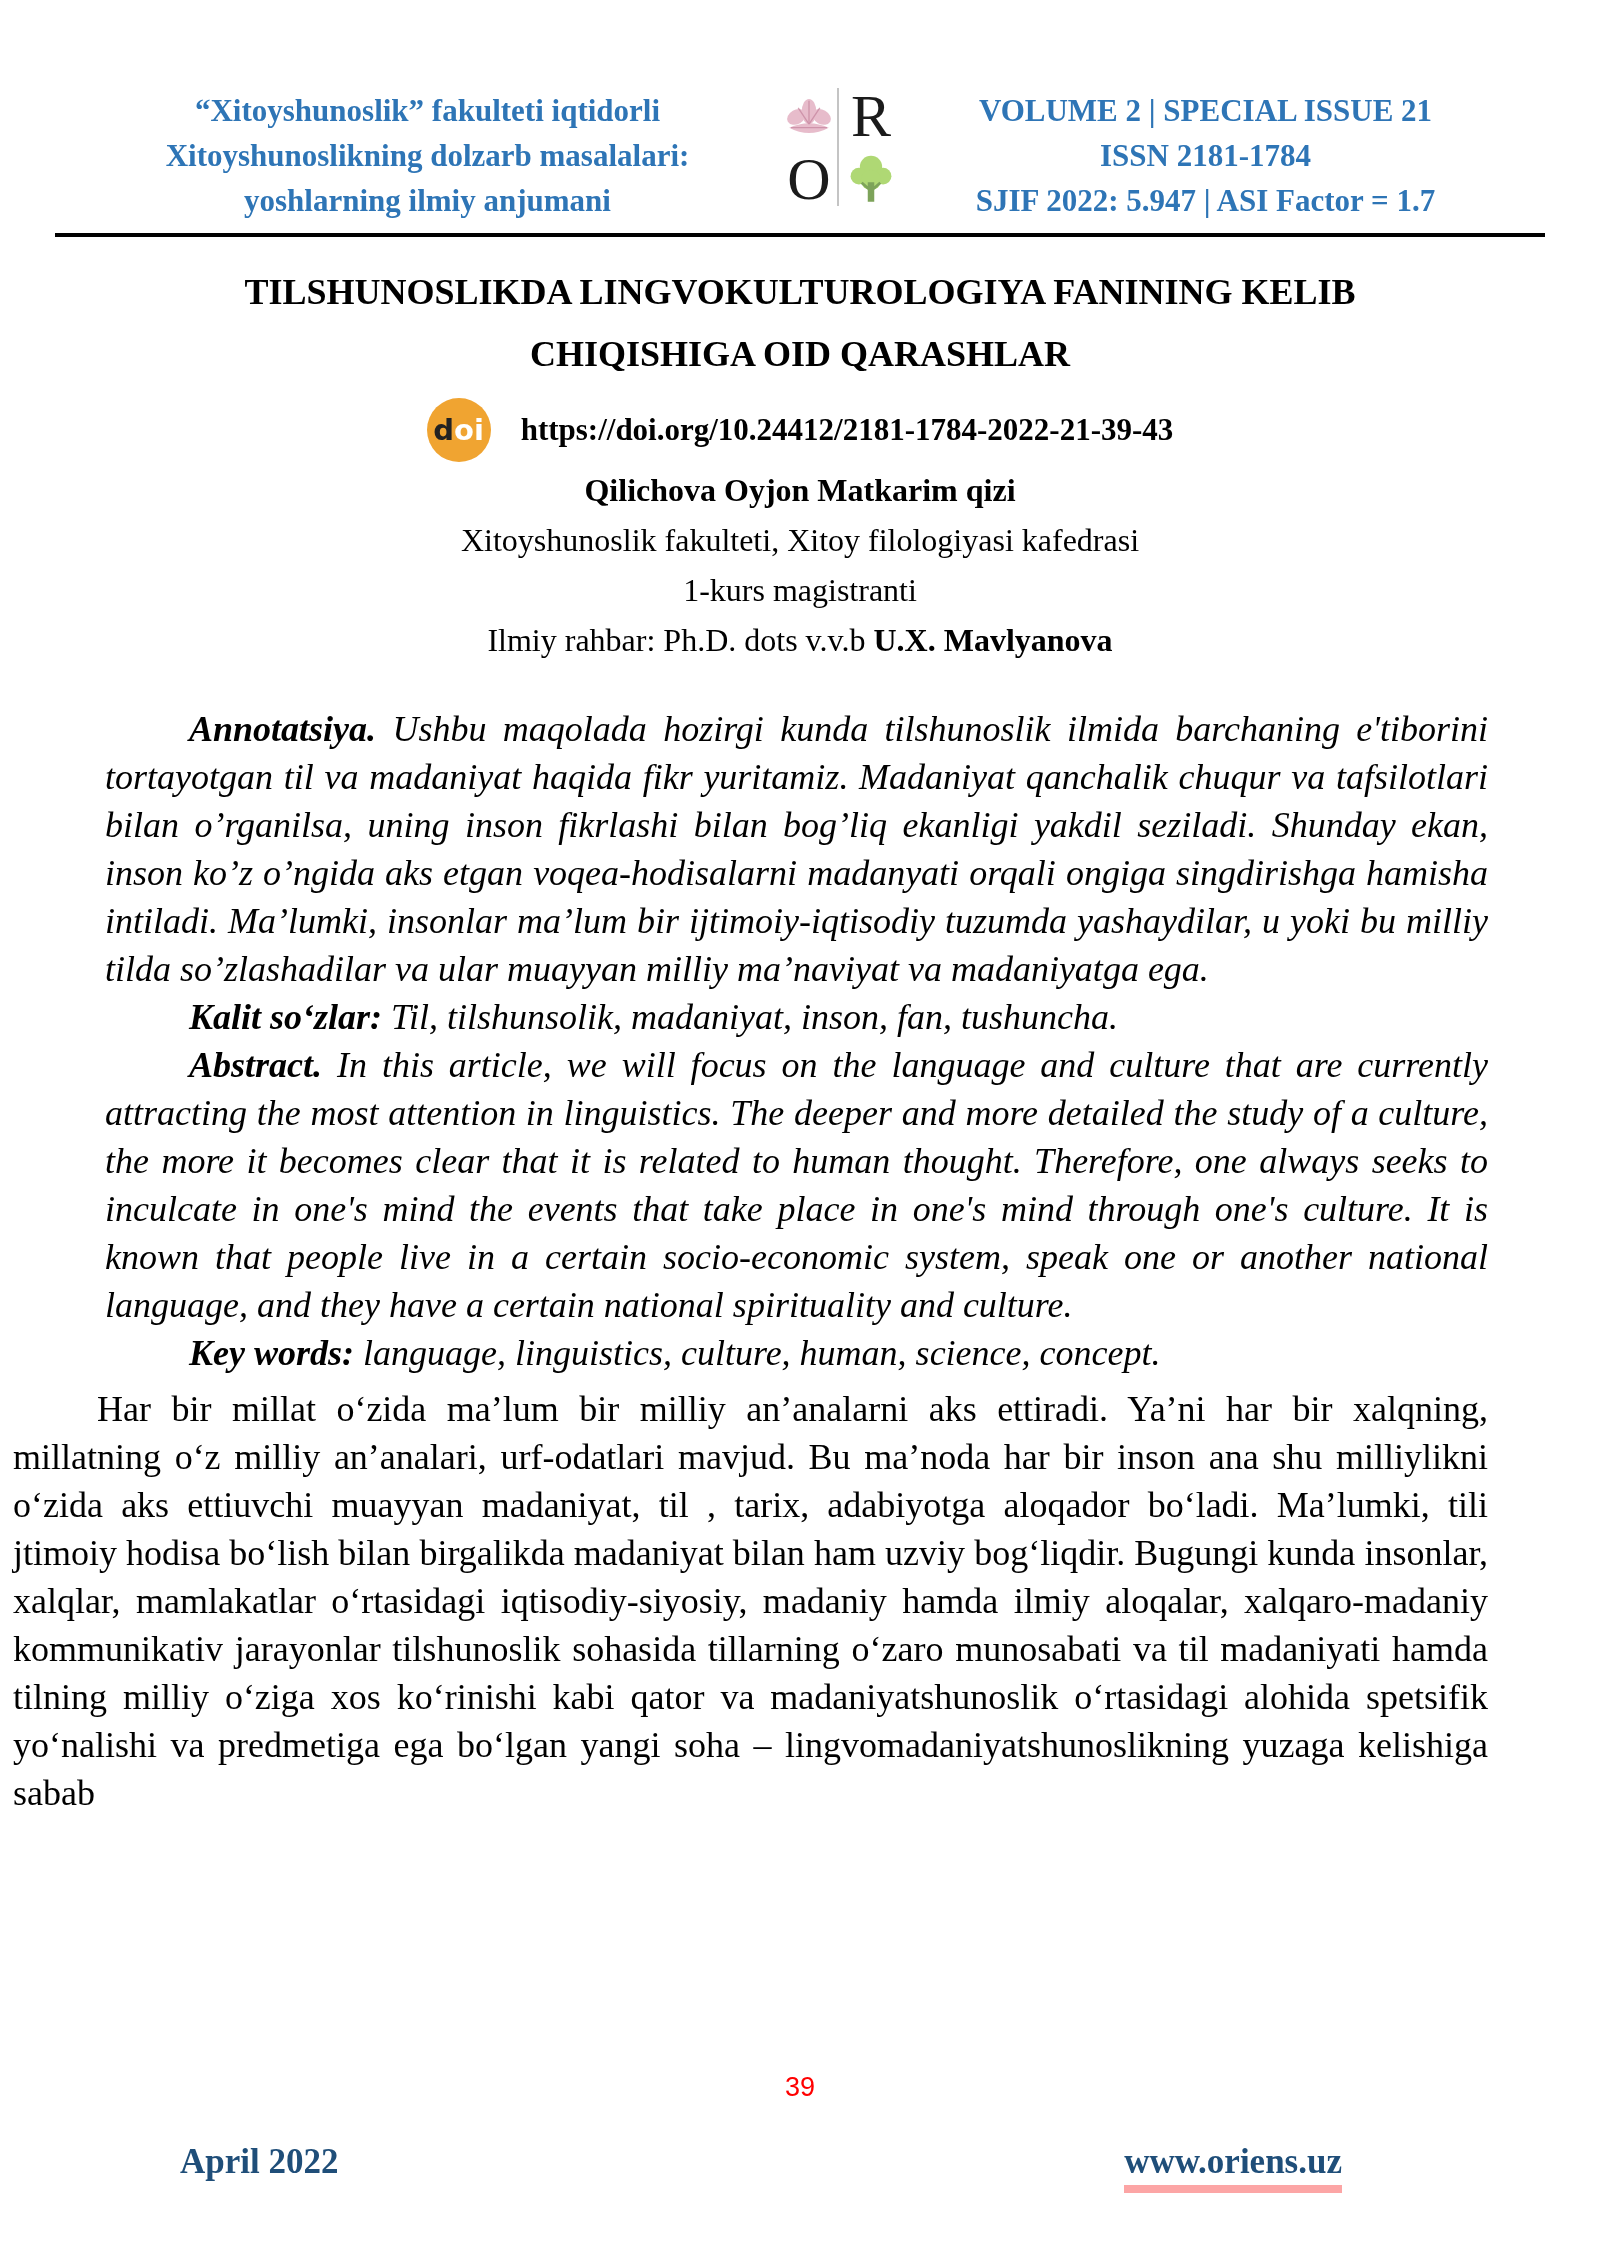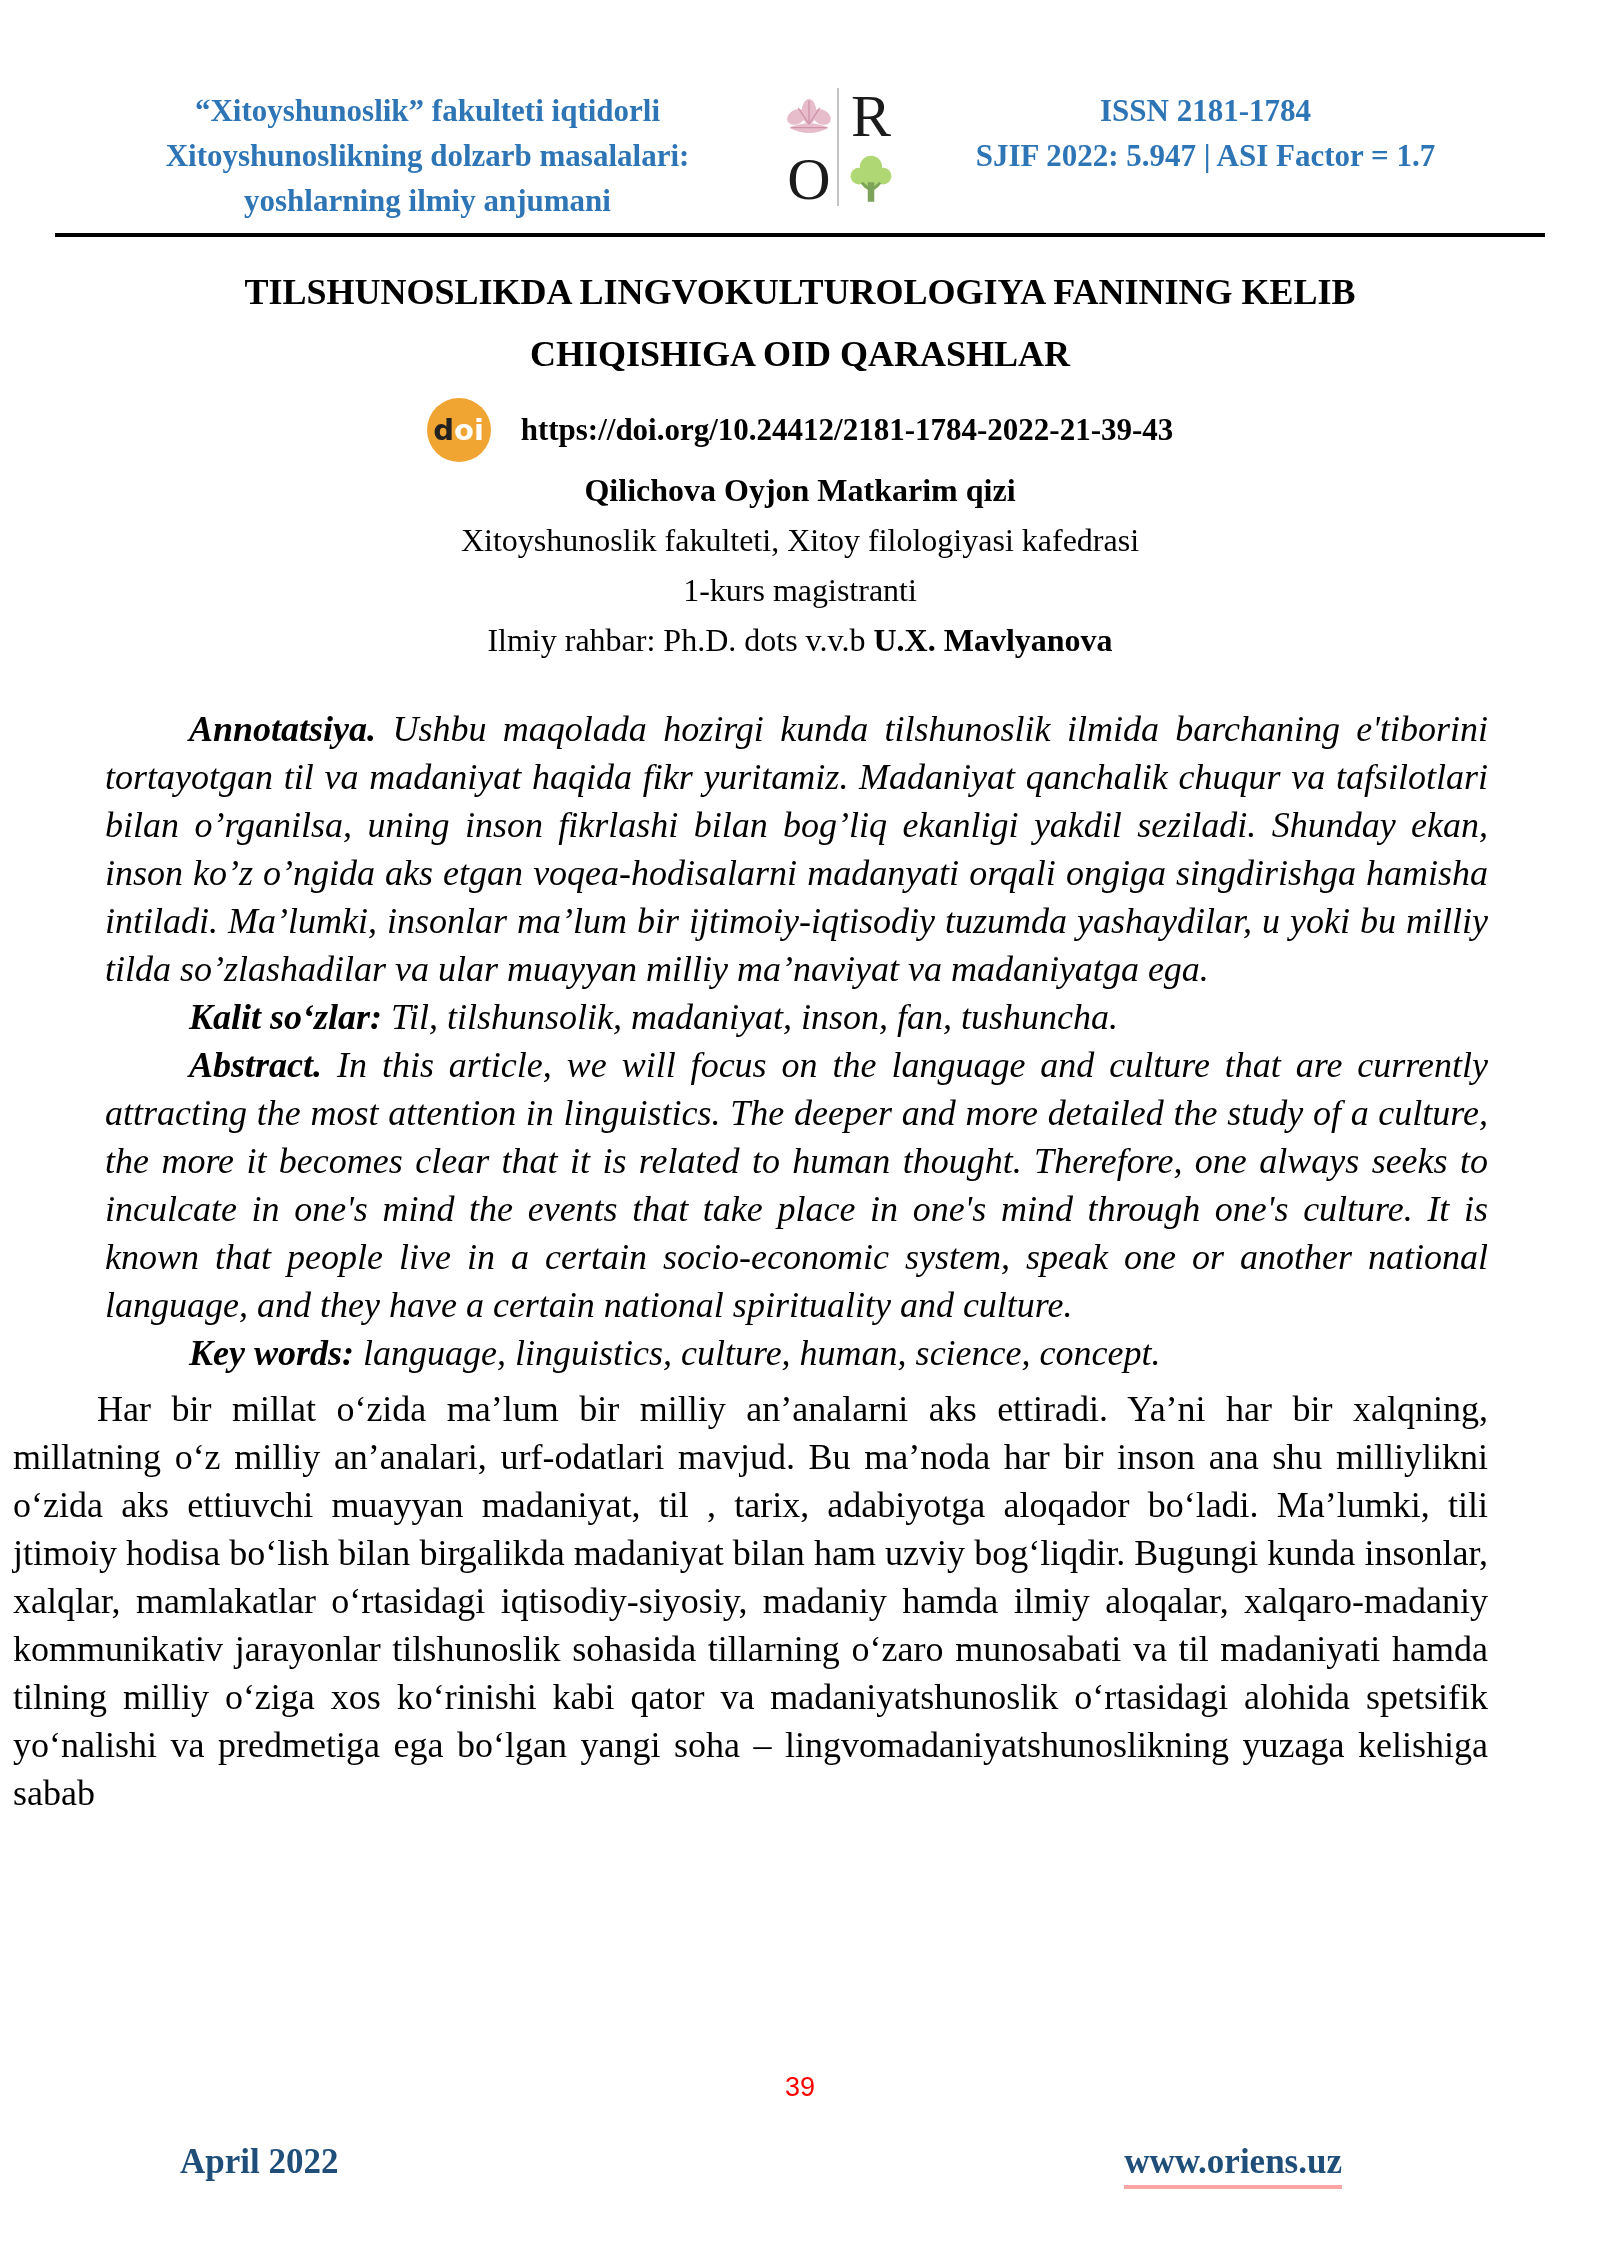--- a/index.html
+++ b/index.html
@@ -77,21 +77,21 @@
   .page-number {
     position: absolute; top: 2072px; left: 0; right: 0;
     text-align: center; color: #FF0000;
     font-family: "Liberation Sans", sans-serif; font-size: 27px;
   }
   .footer {
     position: absolute; top: 2142px; left: 180px; right: 258px;
     display: flex; justify-content: space-between; align-items: baseline;
     color: #1F4E79; font-weight: bold; font-size: 35px;
   }
-  .footer-site { border-bottom: 4px solid #fca5a5; padding-bottom: 3px; }
+  .footer-site { border-bottom: 8px solid #fca5a5; padding-bottom: 3px; }
 </style>
 </head>
 <body>
 
 <div class="page">
 
   <div class="header">
     <div class="header-left">
       <div>“Xitoyshunoslik” fakulteti iqtidorli</div>
       <div>Xitoyshunoslikning dolzarb masalalari:</div>
@@ -125,20 +125,21 @@
             <circle cx="15" cy="26" r="9"></circle>
             <circle cx="41" cy="26" r="9"></circle>
             <circle cx="28" cy="30" r="11"></circle>
           </g>
           <path d="M26 34 L26 52 L30 52 L30 34 Z M26 40 L18 33 M30 40 L38 33" stroke="#7da35a" stroke-width="3" fill="#7da35a"></path>
         </svg>
       </div>
     </div>
 
     <div class="header-right">
+      <div>VOLUME 2 | SPECIAL ISSUE 21</div>
       <div>ISSN  2181-1784</div>
       <div>SJIF 2022: 5.947 | ASI Factor = 1.7</div>
     </div>
   </div>
 
   <div class="header-rule"></div>
 
   <div class="title">
     <div>TILSHUNOSLIKDA LINGVOKULTUROLOGIYA FANINING KELIB</div>
     <div>CHIQISHIGA OID QARASHLAR</div>

